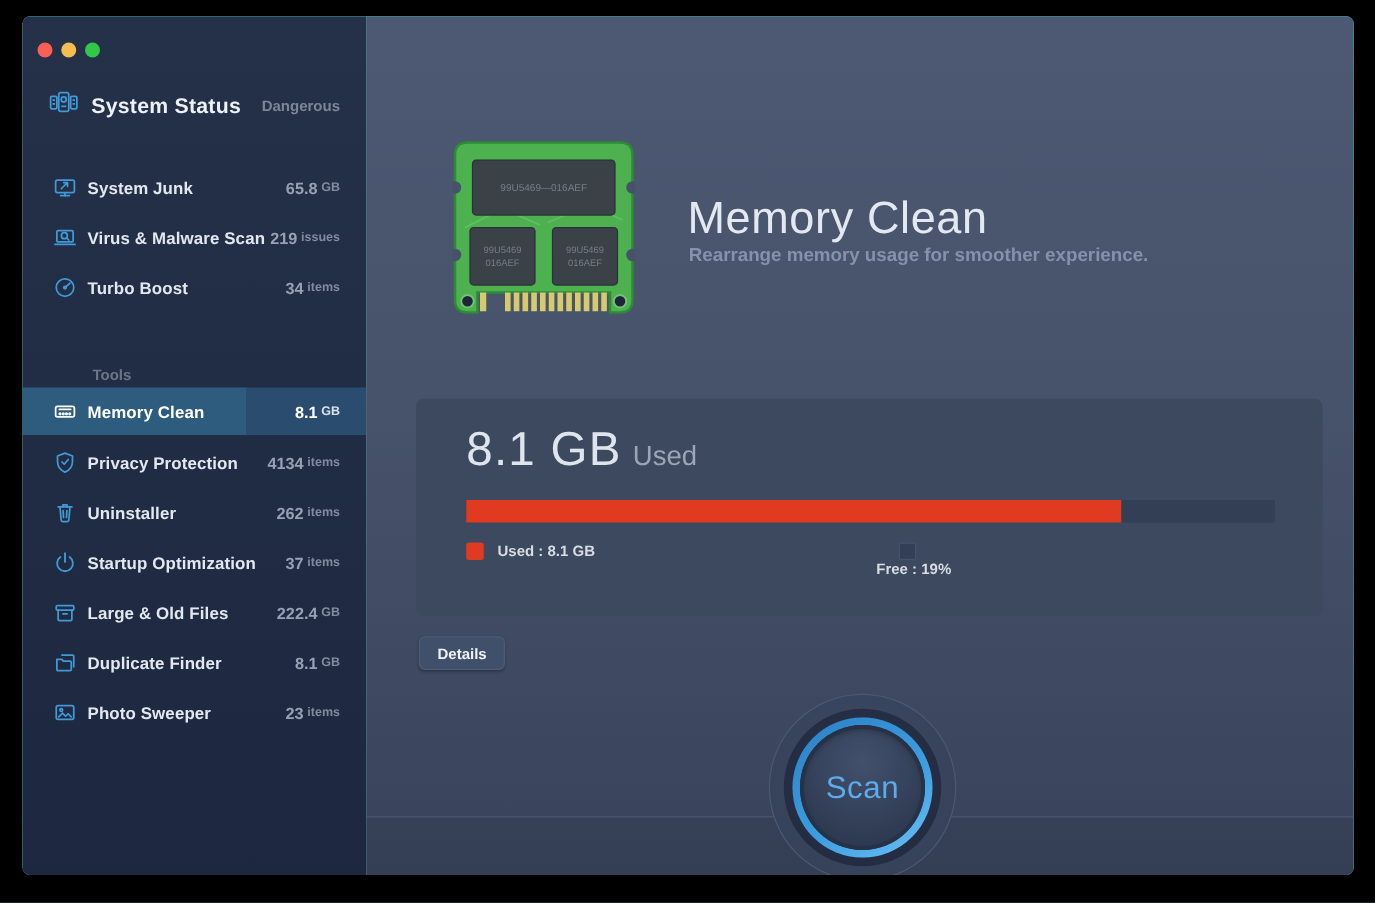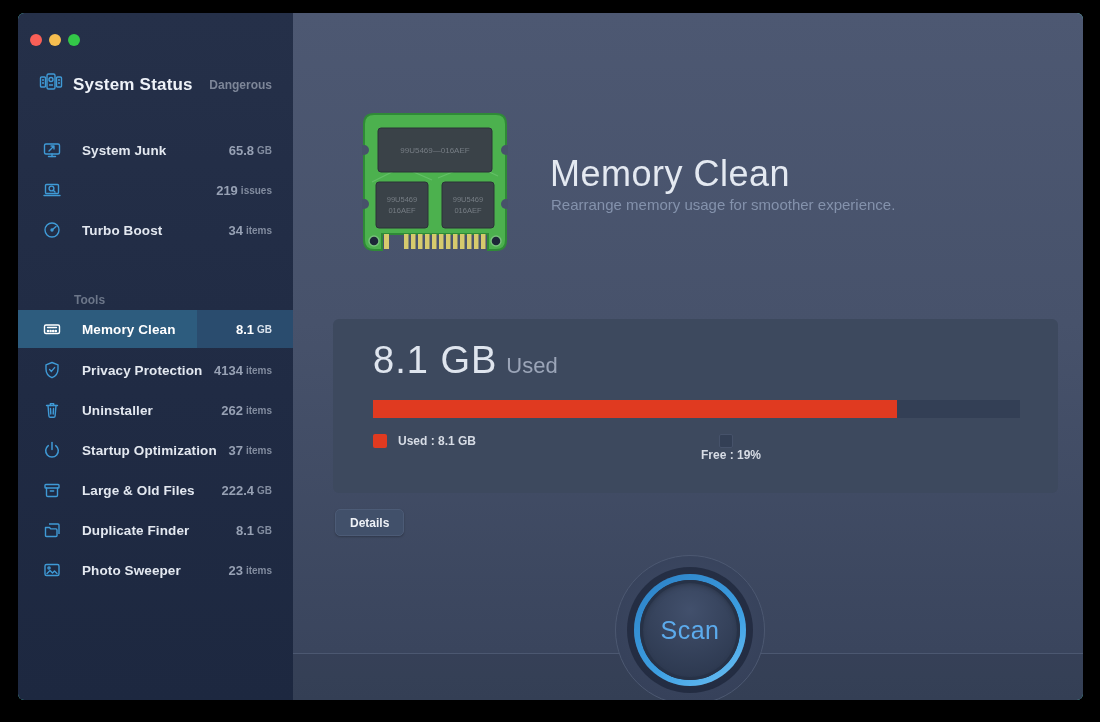--- a/index.html
+++ b/index.html
@@ -21,41 +21,41 @@
              display:flex;align-items:center;}
   .sb-header .ttl{color:#eef2f8;font-size:17px;font-weight:700;margin-left:9px;letter-spacing:.2px;}
   .sb-header .status{margin-left:auto;color:#7d8698;font-size:12px;font-weight:700;text-align:center;}
 
   .status-group{position:absolute;top:117px;left:0;right:0;}
   .tools-label{position:absolute;top:280px;left:20px;color:#6c7689;font-size:12px;font-weight:600;margin-left:36px;}
   .tools-group{position:absolute;top:297px;left:0;right:0;}
 
   .sb-row{height:40px;display:flex;align-items:center;padding:0 21px 0 24px;cursor:default;}
   .sb-row .icon{width:20px;height:20px;flex:0 0 20px;color:#3f9ad6;display:flex;align-items:center;justify-content:center;}
-  .sb-row .lbl{color:#e3e8f0;font-size:13.5px;font-weight:600;margin-left:20px;letter-spacing:.1px;}
+  .sb-row .lbl{color:#e3e8f0;font-size:13.5px;font-weight:600;margin-left:8px;letter-spacing:.1px;}
   .sb-row .val{margin-left:auto;color:#97a1b4;font-size:13px;font-weight:700;}
   .sb-row .unit{color:#828c9f;font-size:10px;font-weight:600;margin-left:3px;}
 
   .sb-row.selected{height:38px;padding-right:0;
        background:linear-gradient(90deg,#2d5c7e 0%,#2d5c7e 65%,#2a4c6e 65%,#2a4c6e 100%);}
   .sb-row.selected + .sb-row{margin-top:2px;}
   .sb-row.selected .icon{color:#ffffff;}
   .sb-row.selected .lbl{color:#ffffff;}
   .sb-row.selected .valcell{margin-left:auto;width:96px;height:100%;display:flex;
        align-items:center;justify-content:flex-end;padding-right:21px;box-sizing:border-box;}
   .sb-row.selected .val{color:#ffffff;margin-left:0;}
   .sb-row.selected .unit{color:#d9e2ec;}
 
   
   .main{position:absolute;left:275px;top:0;right:0;height:100%;
         background:linear-gradient(180deg,#4d5872 0%,#47526b 45%,#38435b 100%);}
   .ram-graphic{position:absolute;top:99px;left:69px;width:146px;height:140px;}
   .main-title{position:absolute;top:140px;left:257px;color:#e4e9f1;font-size:36px;
               font-weight:300;letter-spacing:.5px;}
-  .main-subtitle{position:absolute;top:183px;left:258px;color:#8492ac;font-size:15px;font-weight:400;}
+  .main-subtitle{position:absolute;top:183px;left:258px;color:#8492ac;font-size:15px;font-weight:700;}
 
   .usage-panel{position:absolute;top:306px;left:40px;width:725px;height:174px;
                background:#3d495e;border-radius:6px;}
   .usage-amount{position:absolute;top:20px;left:40px;display:flex;align-items:baseline;text-align:right;}
   .usage-amount .big{color:#dfe5ee;font-size:38px;font-weight:300;letter-spacing:1px;}
   .usage-amount .suffix{color:#9ba5b8;font-size:22px;font-weight:300;margin-left:9px;}
 
   .bar{position:absolute;top:81px;left:40px;width:647px;height:18px;background:#333f55;}
   .bar-fill{height:100%;background:#e03a20;}
 
@@ -134,20 +134,21 @@
       </div>
       <div class="sb-row">
         <span class="icon">
           <svg width="20" height="20" viewBox="0 0 20 20" fill="none" stroke="currentColor" stroke-width="1.4" stroke-linecap="round">
             <rect x="3.5" y="4.5" width="13" height="9" rx="1"></rect>
             <line x1="2" y1="15.5" x2="18" y2="15.5"></line>
             <circle cx="9.5" cy="8.5" r="2.4"></circle>
             <line x1="11.3" y1="10.3" x2="13" y2="12"></line>
           </svg>
         </span>
+        <span class="lbl">Virus &amp; Malware Scan</span>
         <span class="val">219</span>
         <span class="unit">issues</span>
       </div>
       <div class="sb-row">
         <span class="icon">
           <svg width="20" height="20" viewBox="0 0 20 20" fill="none" stroke="currentColor" stroke-width="1.4" stroke-linecap="round">
             <circle cx="10" cy="10" r="7"></circle>
             <line x1="10" y1="10" x2="14" y2="6.5"></line>
             <circle cx="10" cy="10" r="1" fill="currentColor"></circle>
           </svg>

